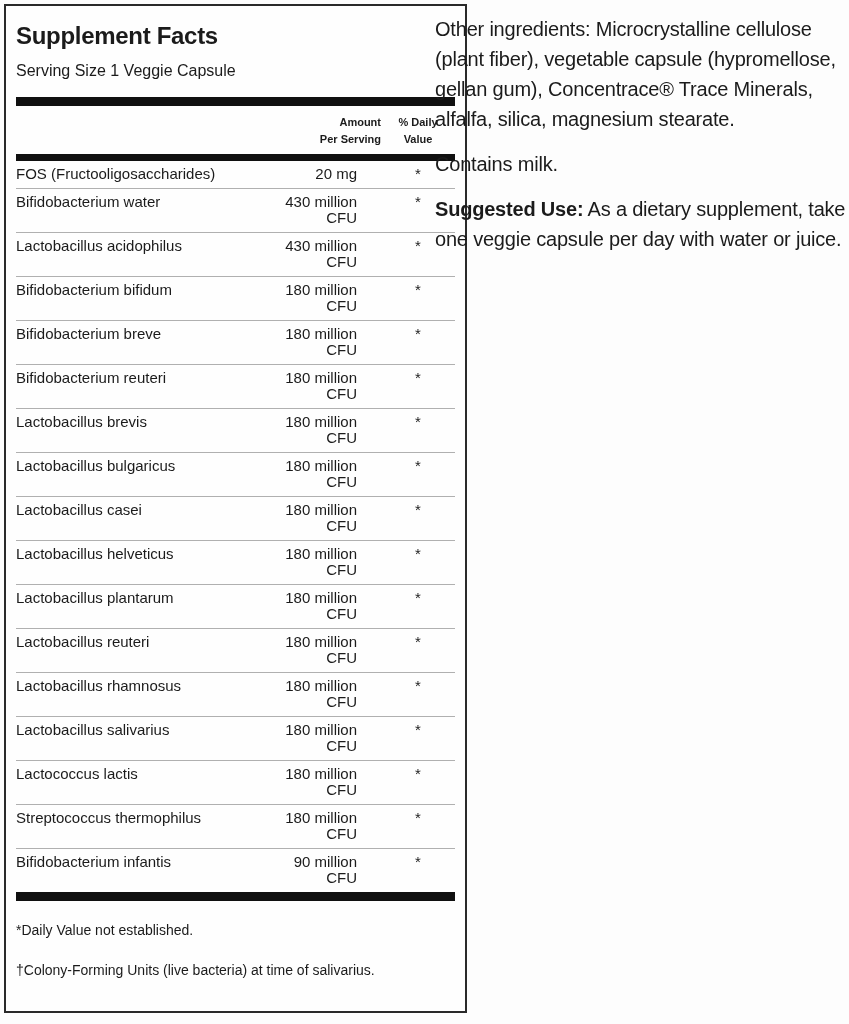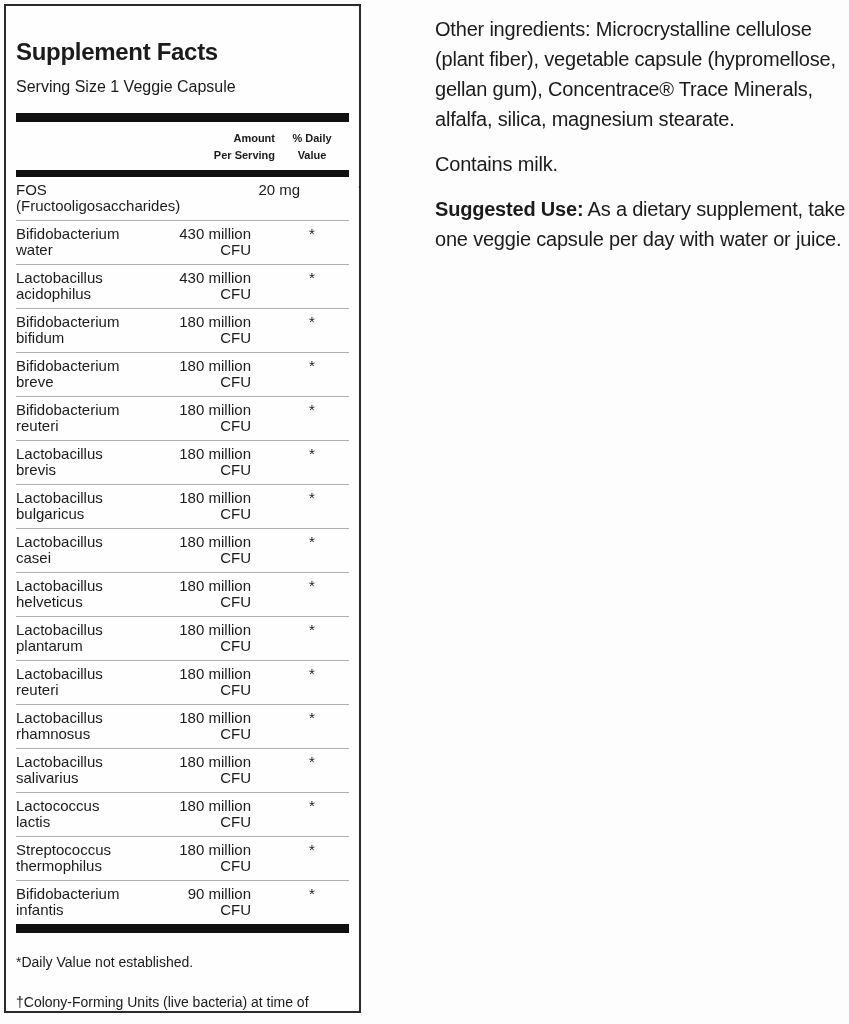--- a/index.html
+++ b/index.html
@@ -12,24 +12,24 @@
   .canvas {
     position:relative;
     width:849px; height:1024px;
     background:#fdfdfd;
     overflow:hidden;
   }
 
   
   .facts-panel {
     position:absolute; left:4px; top:4px;
-    width:357px; height:1009px;
+    width:463px; height:1009px;
     background:#fefefe;
     border:2px solid #2a2a2a;
-    padding:16px 10px;
+    padding:0 10px;
     overflow:hidden;
   }
   .panel-title {
     margin-top:16px;
     font-size:24px;
     font-weight:bold;
     letter-spacing:-0.3px;
   }
   .serving {
     margin-top:12px;
@@ -201,21 +201,21 @@
   <div class="row">
     <div class="cell-name">Bifidobacterium infantis</div>
     <div class="cell-amount">90 million CFU</div>
     <div class="cell-dv">*</div>
   </div>
 </div>
 
     <div class="bar bar-bottom"></div>
 
     <p class="footnote">*Daily Value not established.</p>
-    <p class="footnote">†Colony-Forming Units (live bacteria) at time of manufacture.</p>
+    <p class="footnote">†Colony-Forming Units (live bacteria) at time of salivarius.</p>
   </section>
 
   <aside class="side">
     <p>Other ingredients: Microcrystalline cellulose (plant fiber), vegetable capsule (hypromellose, gellan gum), Concentrace® Trace Minerals, alfalfa, silica, magnesium stearate.</p>
     <p>Contains milk.</p>
     <p><b>Suggested Use:</b> <span>As a dietary supplement, take one veggie capsule per day with water or juice.</span></p>
   </aside>
 
 </div>
 

